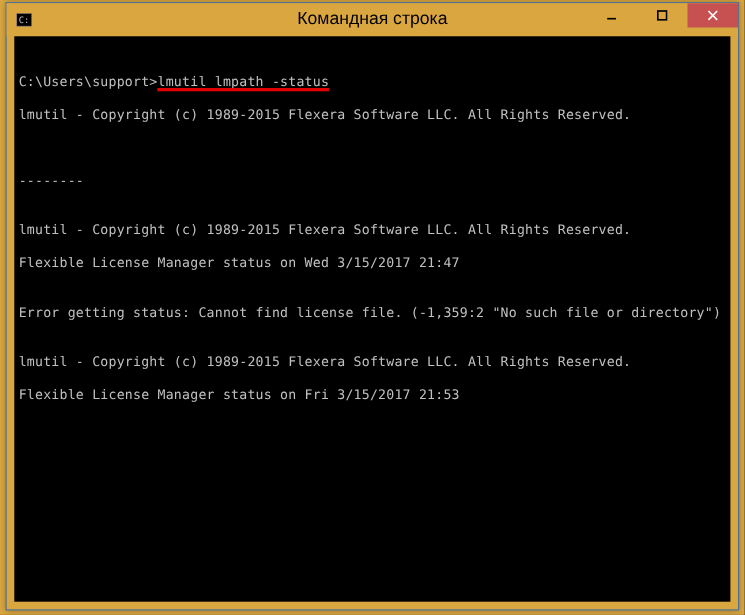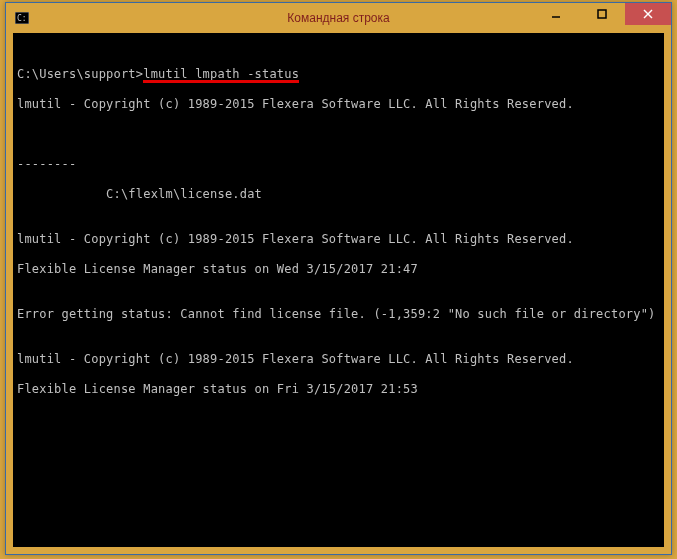--- a/index.html
+++ b/index.html
@@ -33,22 +33,22 @@
     margin-left: 8px;
     display: flex;
     align-items: center;
     justify-content: center;
   }
   .titlebar-title {
     position: absolute;
     left: 0;
     right: 0;
     text-align: center;
-    font-size: 12px;
-    color: #7f1d1d;
+    font-size: 16px;
+    color: #000000;
     pointer-events: none;
   }
   .win-controls {
     position: absolute;
     right: 0;
     top: 0;
     display: flex;
     height: 22px;
   }
   .win-btn {
@@ -135,21 +135,20 @@
   </div>
 
   <div class="terminal">
     <div class="terminal-inner">
 <div class="line"><span></span></div>
 <div class="line"><span>C:\Users\support&gt;</span><span class="ul-red">lmutil lmpath -status</span></div>
 <div class="line">lmutil - Copyright (c) 1989-2015 Flexera Software LLC. All Rights Reserved.</div>
 <div class="line"></div>
 <div class="line"></div>
 <div class="line">--------</div>
-<div class="line">            C:\flexlm\license.dat</div>
 <div class="line"></div>
 <div class="line">lmutil - Copyright (c) 1989-2015 Flexera Software LLC. All Rights Reserved.</div>
 <div class="line">Flexible License Manager status on Wed 3/15/2017 21:47</div>
 <div class="line"></div>
 <div class="line" style="white-space:pre-wrap;word-break:break-all;width:640px">Error getting status: Cannot find license file. (-1,359:2 "No such file or directory")</div>
 <div class="line"></div>
 <div class="line">lmutil - Copyright (c) 1989-2015 Flexera Software LLC. All Rights Reserved.</div>
 <div class="line">Flexible License Manager status on Fri 3/15/2017 21:53</div>
 <div class="line"></div>
 

